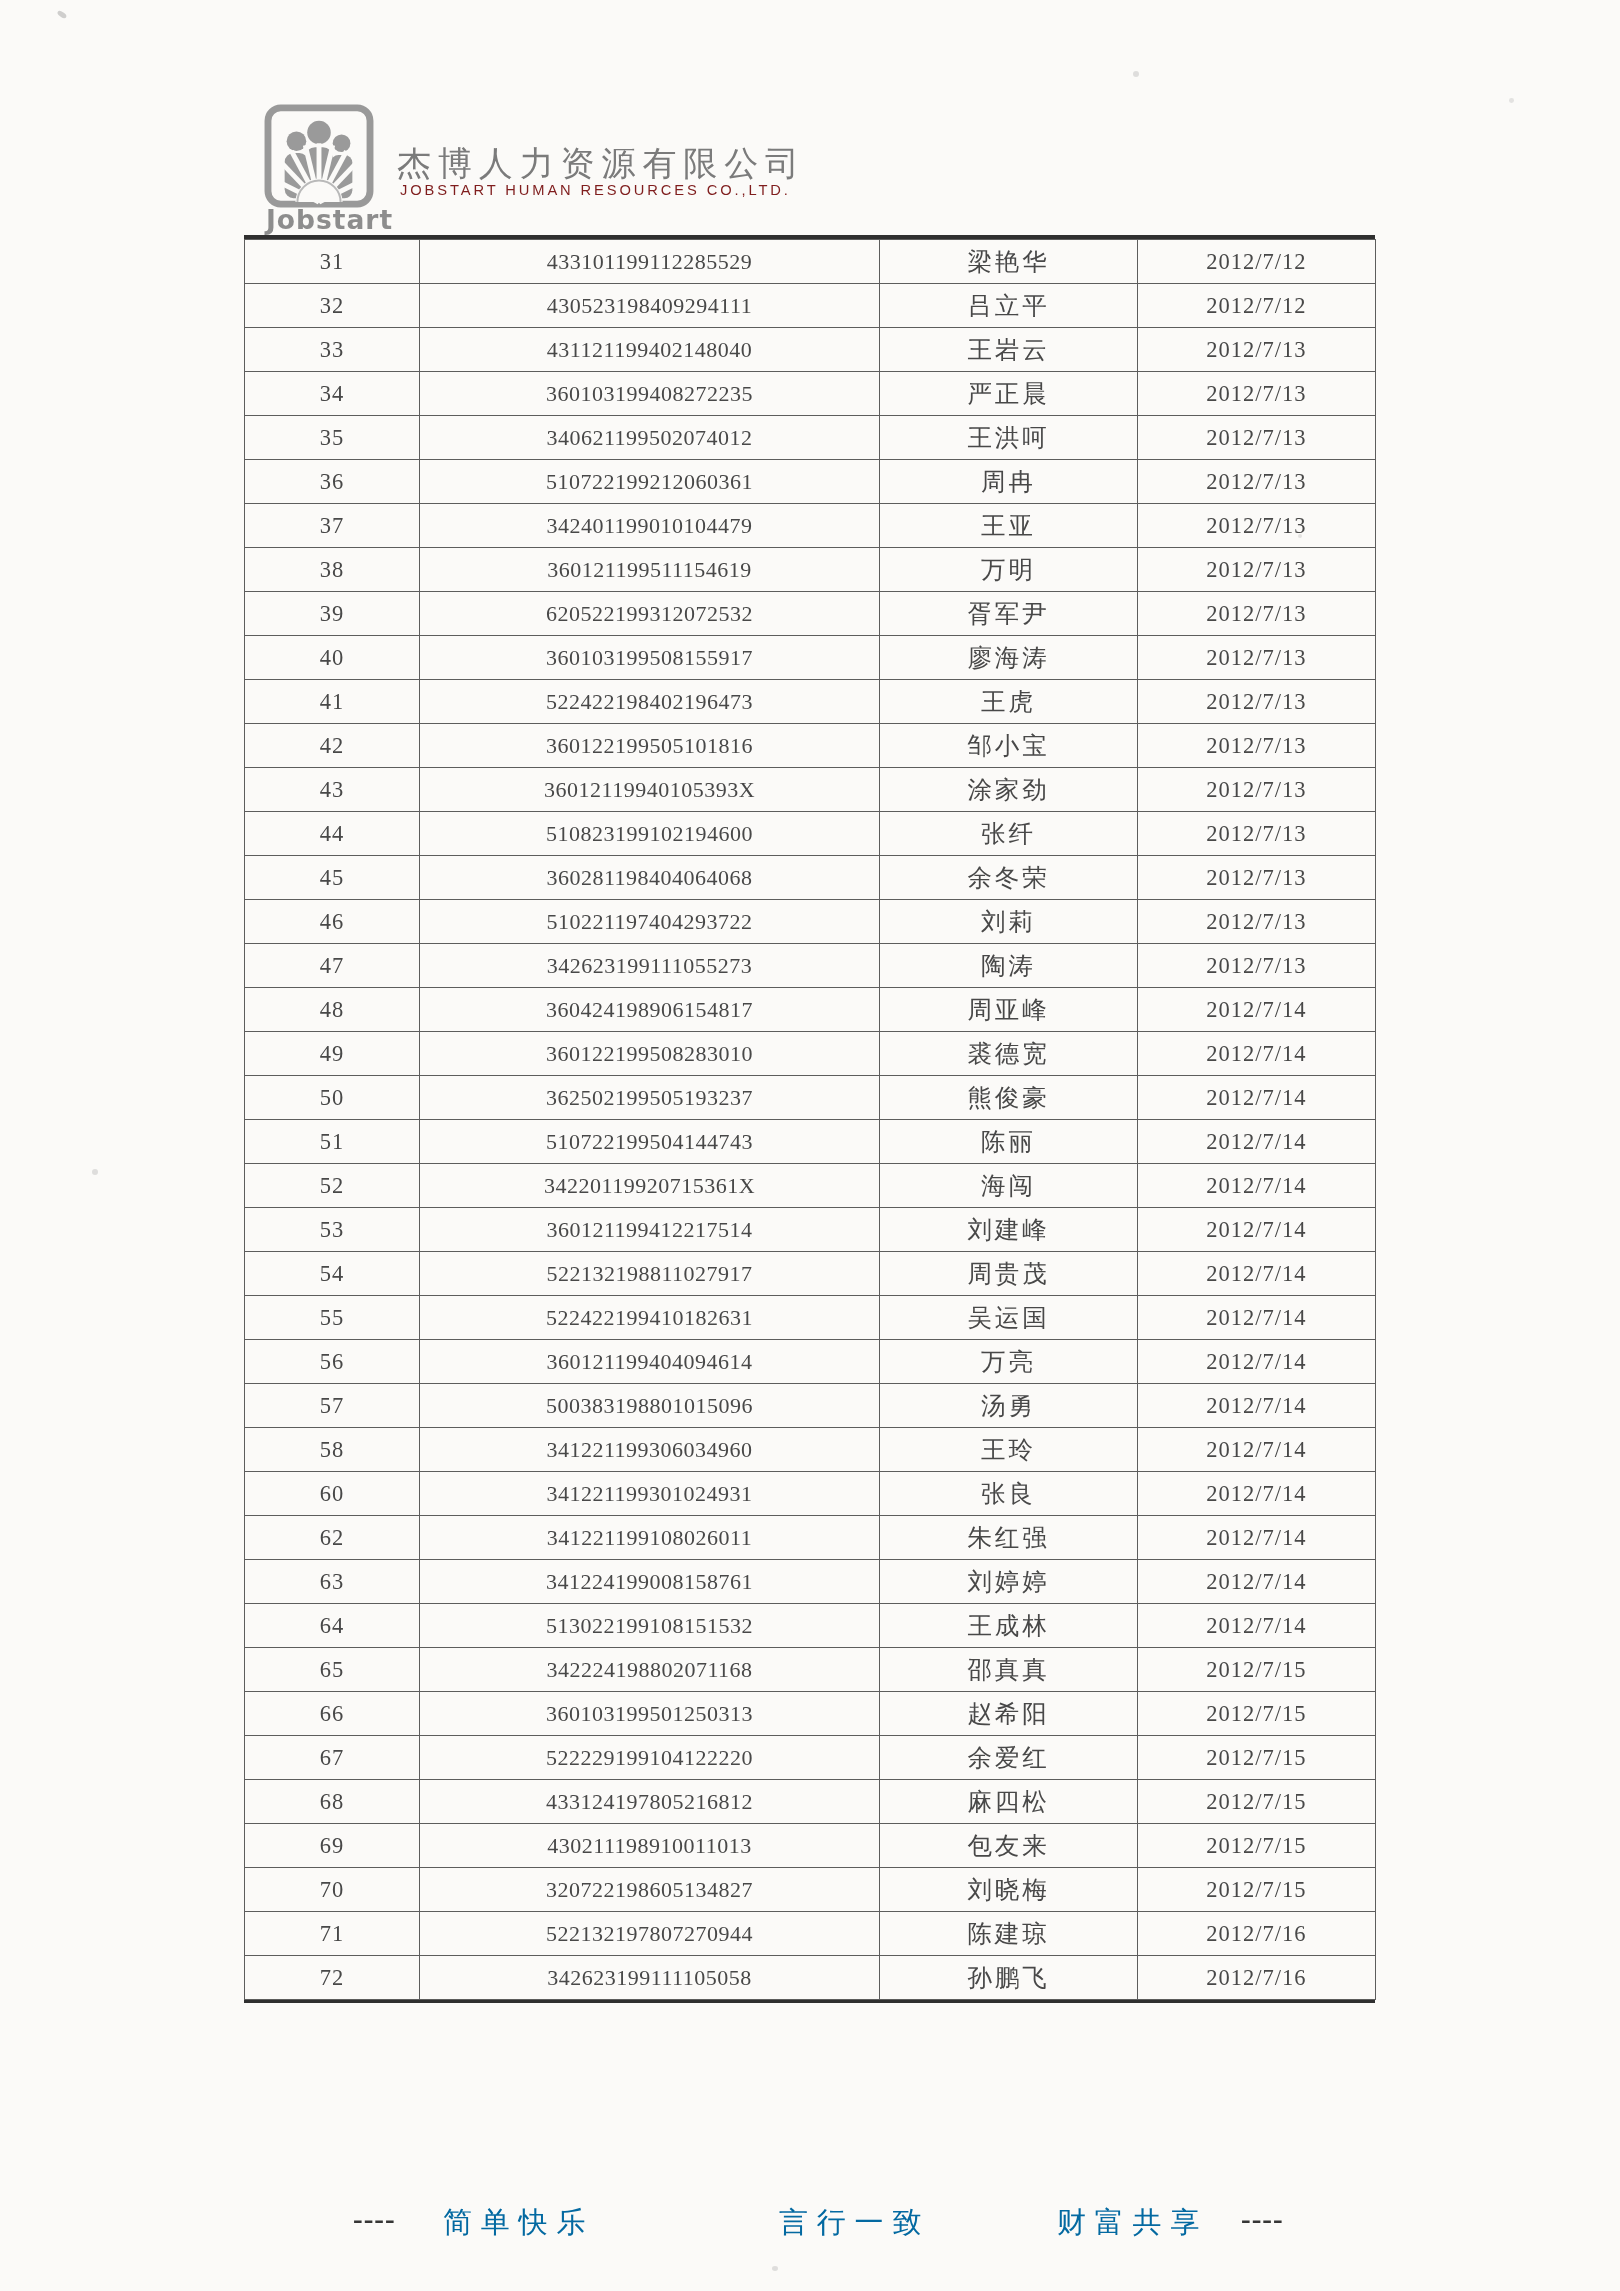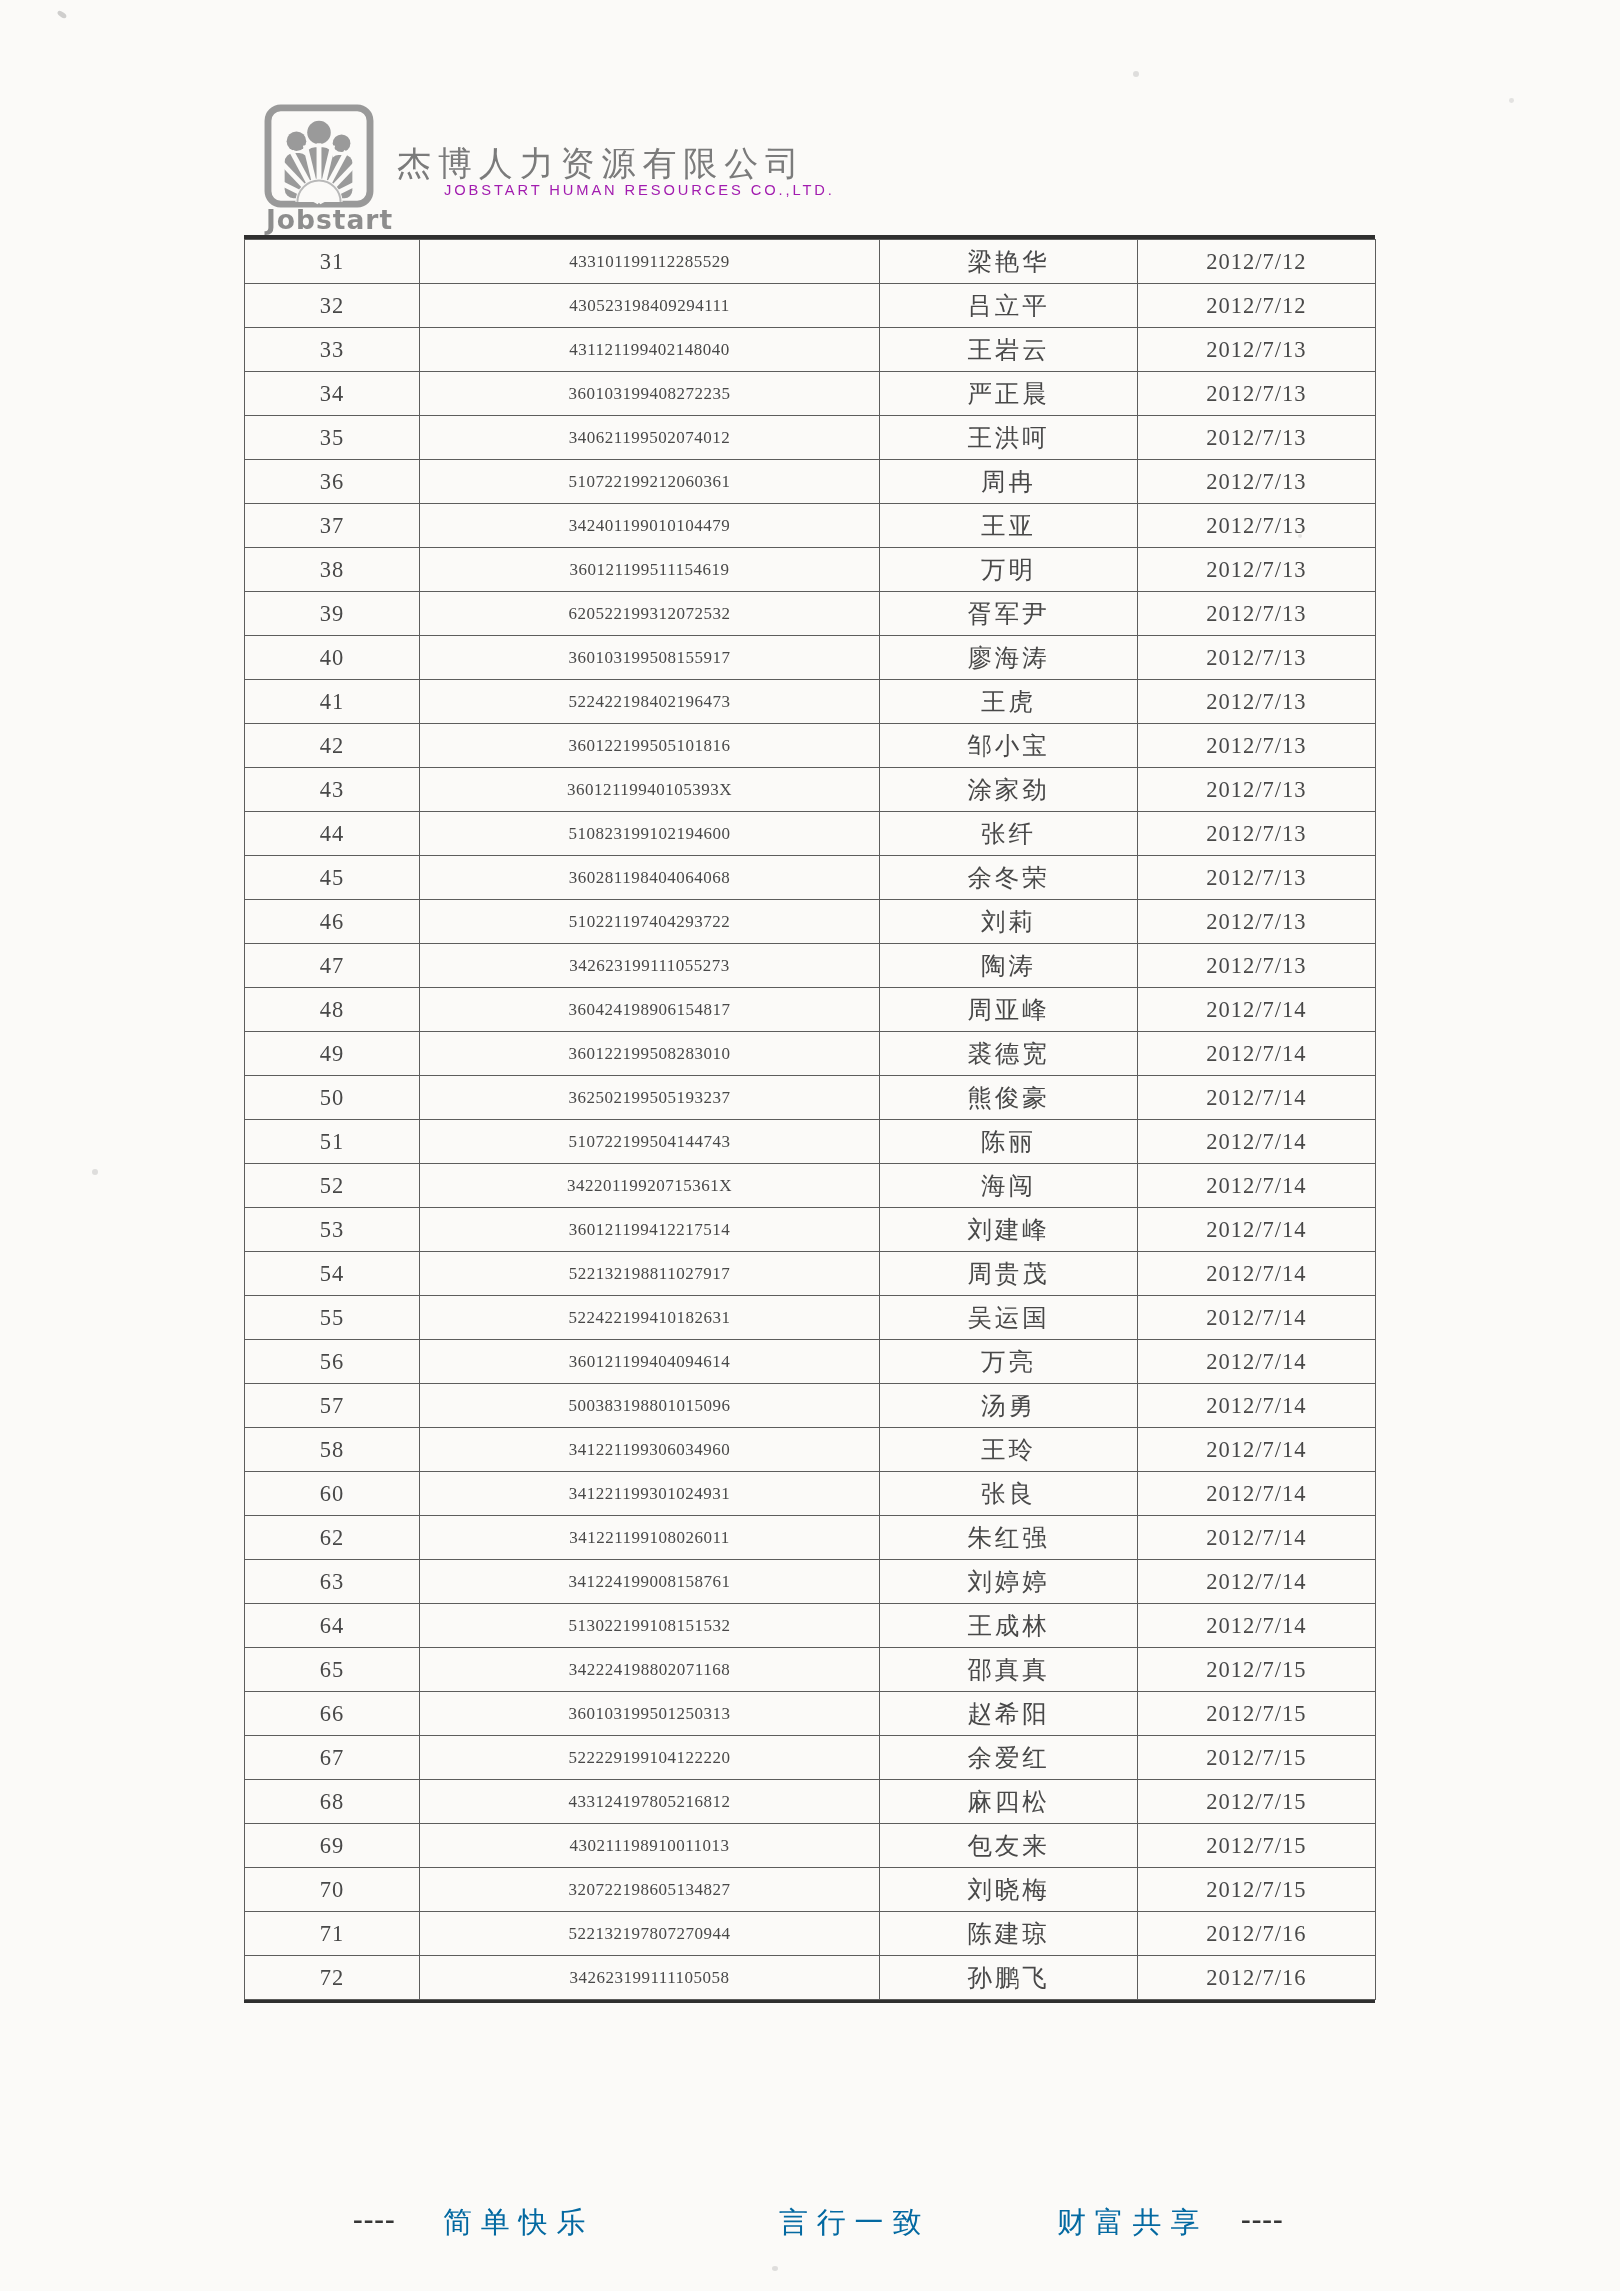--- a/index.html
+++ b/index.html
@@ -21,43 +21,42 @@
     font-family:"DejaVu Sans","Liberation Sans",sans-serif;
     font-weight:bold; font-size:26.5px; color:#8d8d8d; letter-spacing:1px;
   }
   .company-cn {
     position:absolute; left:397px; top:141px;
     font-size:34px; color:#7b7b7b; letter-spacing:6.9px;
     font-family:"Liberation Serif","DejaVu Serif",serif;
   }
   .company-en {
     position:absolute; left:400px; top:182px;
-    font-size:14.7px; color:#a21caf; letter-spacing:2.9px;
+    font-size:14.7px; color:#7f1d1d; letter-spacing:2.9px;
     font-family:"Liberation Sans","DejaVu Sans",sans-serif;
-    margin-left:44px;
   }
 
   
   .table-box {
     position:absolute; left:244px; top:235px; width:1131px;
     border-top:4.9px solid #2f2f2f;
     border-bottom:3.9px solid #2f2f2f;
   }
   table.roster {
     width:100%; border-collapse:collapse; table-layout:fixed;
   }
   table.roster td {
     border:1.6px solid #5d5d5d;
     height:44px;
     text-align:center; vertical-align:middle;
     color:#484848;
     background:transparent;
   }
   td.c-no   { font-size:22.5px; letter-spacing:1px;border-radius:10px; }
-  td.c-id   { font-size:17px; letter-spacing:0.5px; }
+  td.c-id   { font-size:22px; letter-spacing:0.5px; }
   td.c-name { font-size:24.5px; letter-spacing:2.9px; color:#414141; }
   td.c-date { font-size:22.5px; letter-spacing:1px; color:#565656;margin-top:46px; }
 
   
   .footer-item { position:absolute; top:2203px; font-size:29px; color:#0369a1; }
   .motto { letter-spacing:8.8px; }
   .dashes { font-weight:bold; letter-spacing:1px; color:#353535; }
   .dash-left  { left:353px; }
   .motto-1    { left:443px; }
   .motto-2    { left:779px; }

